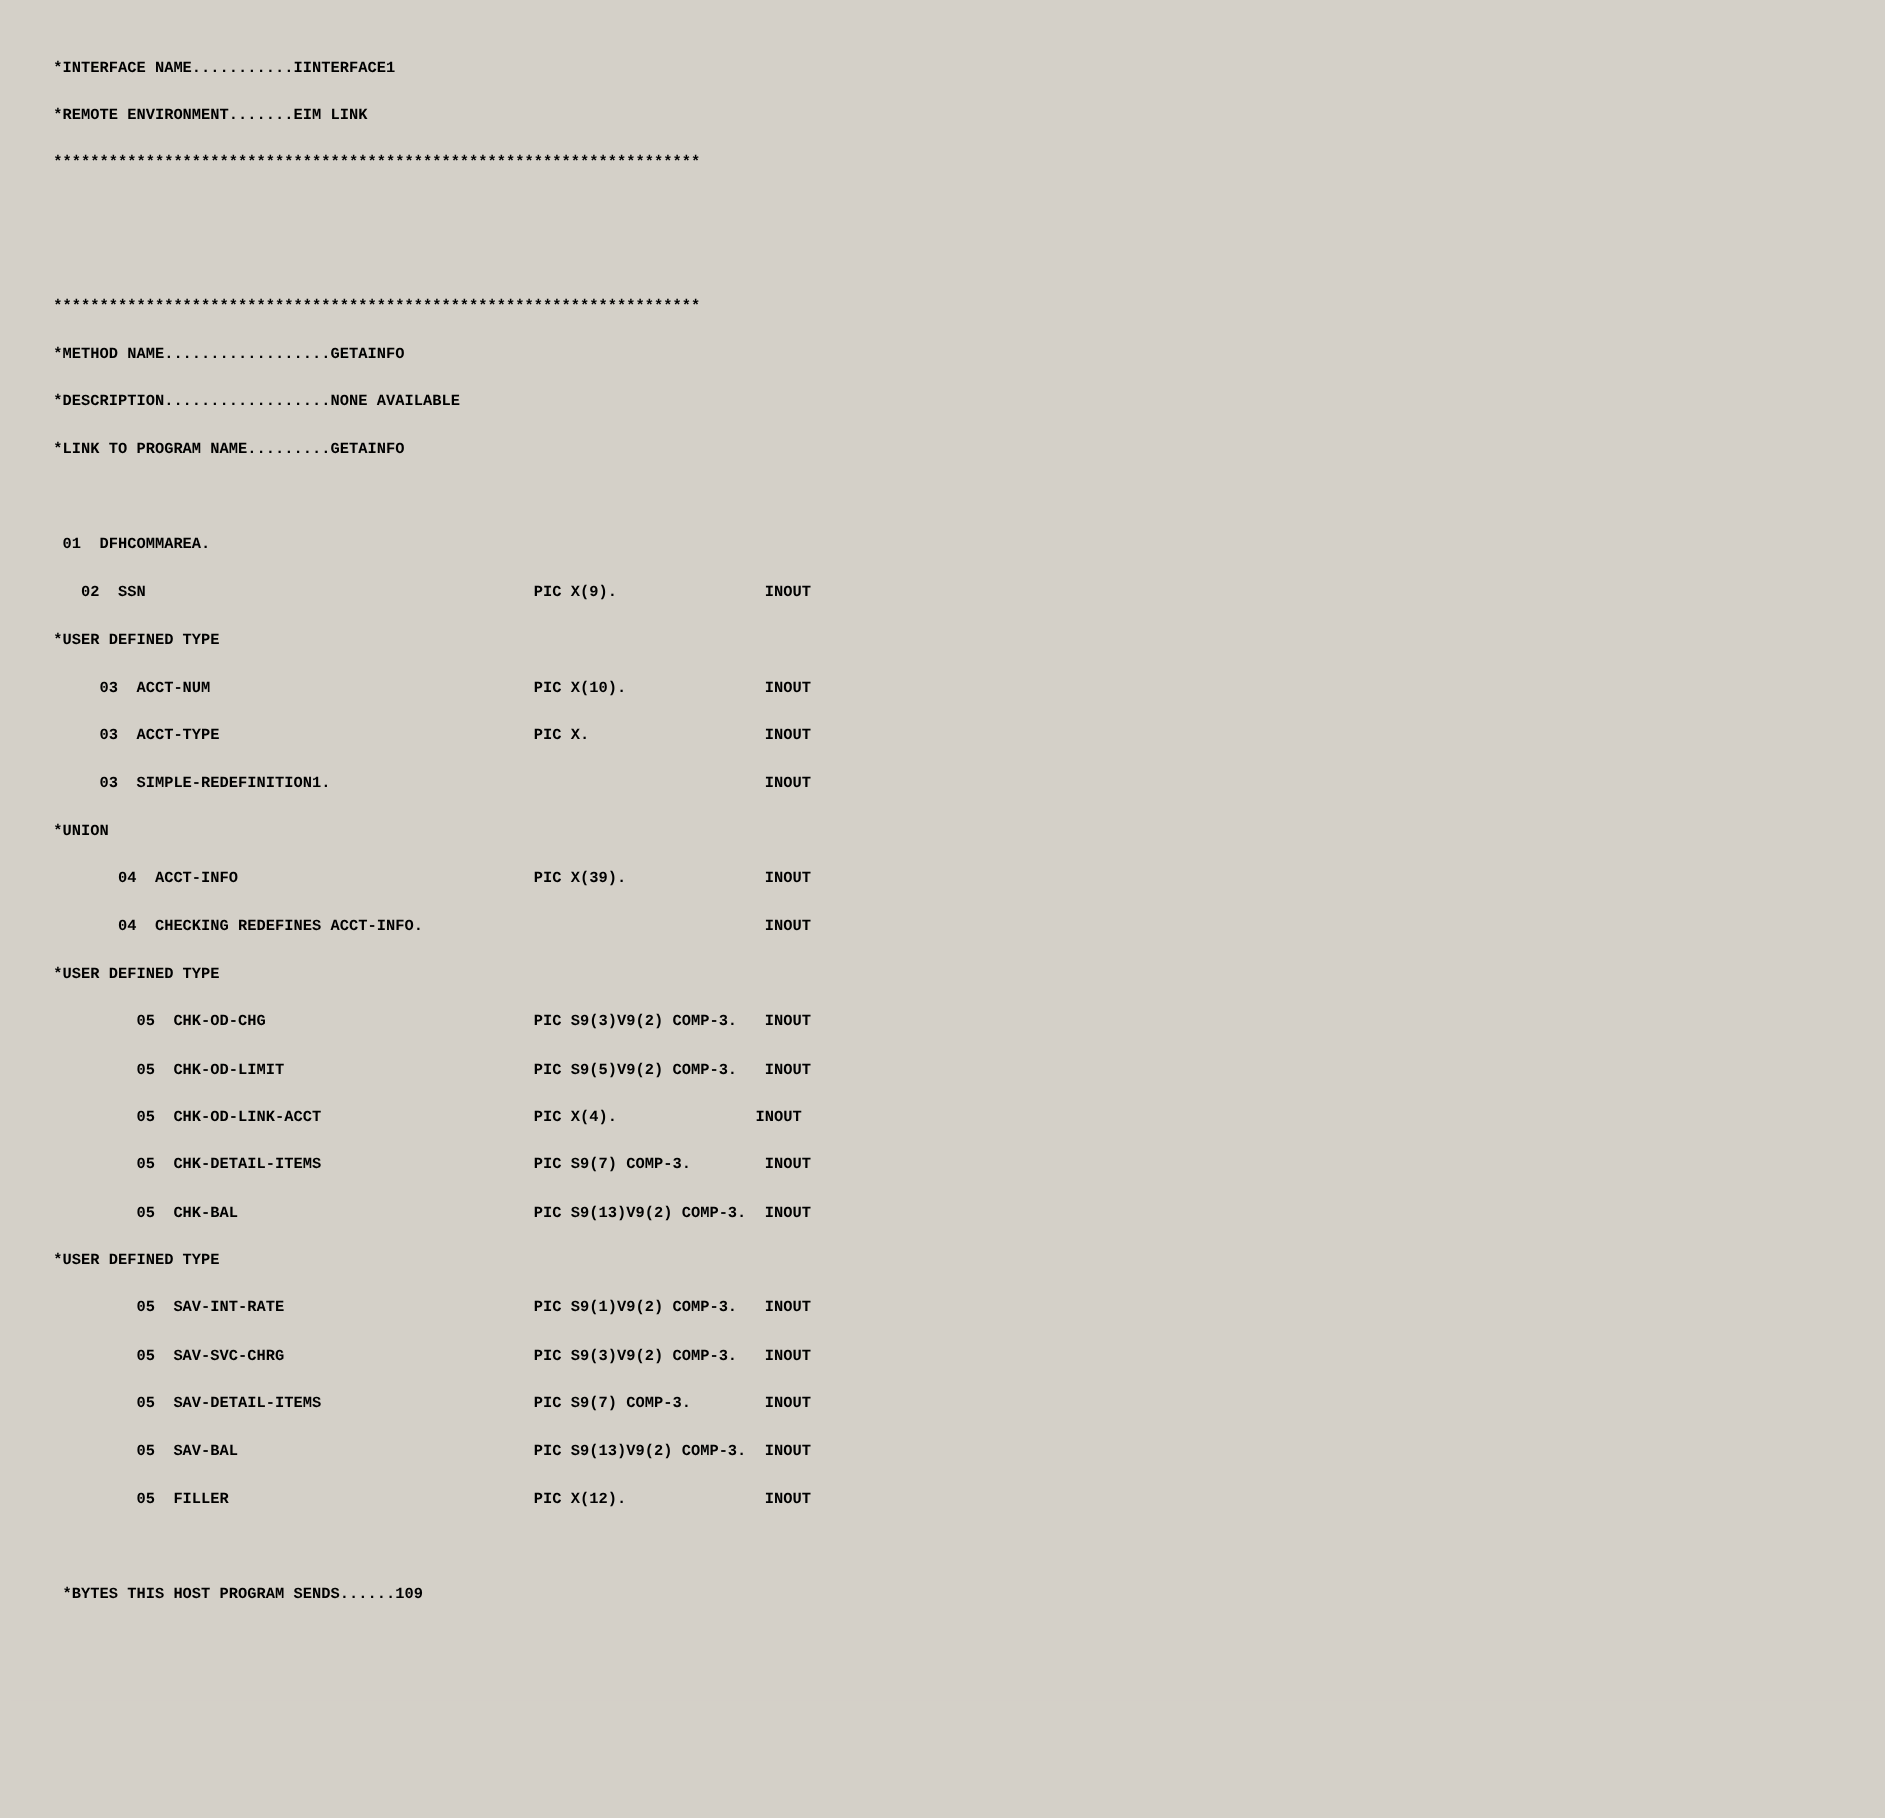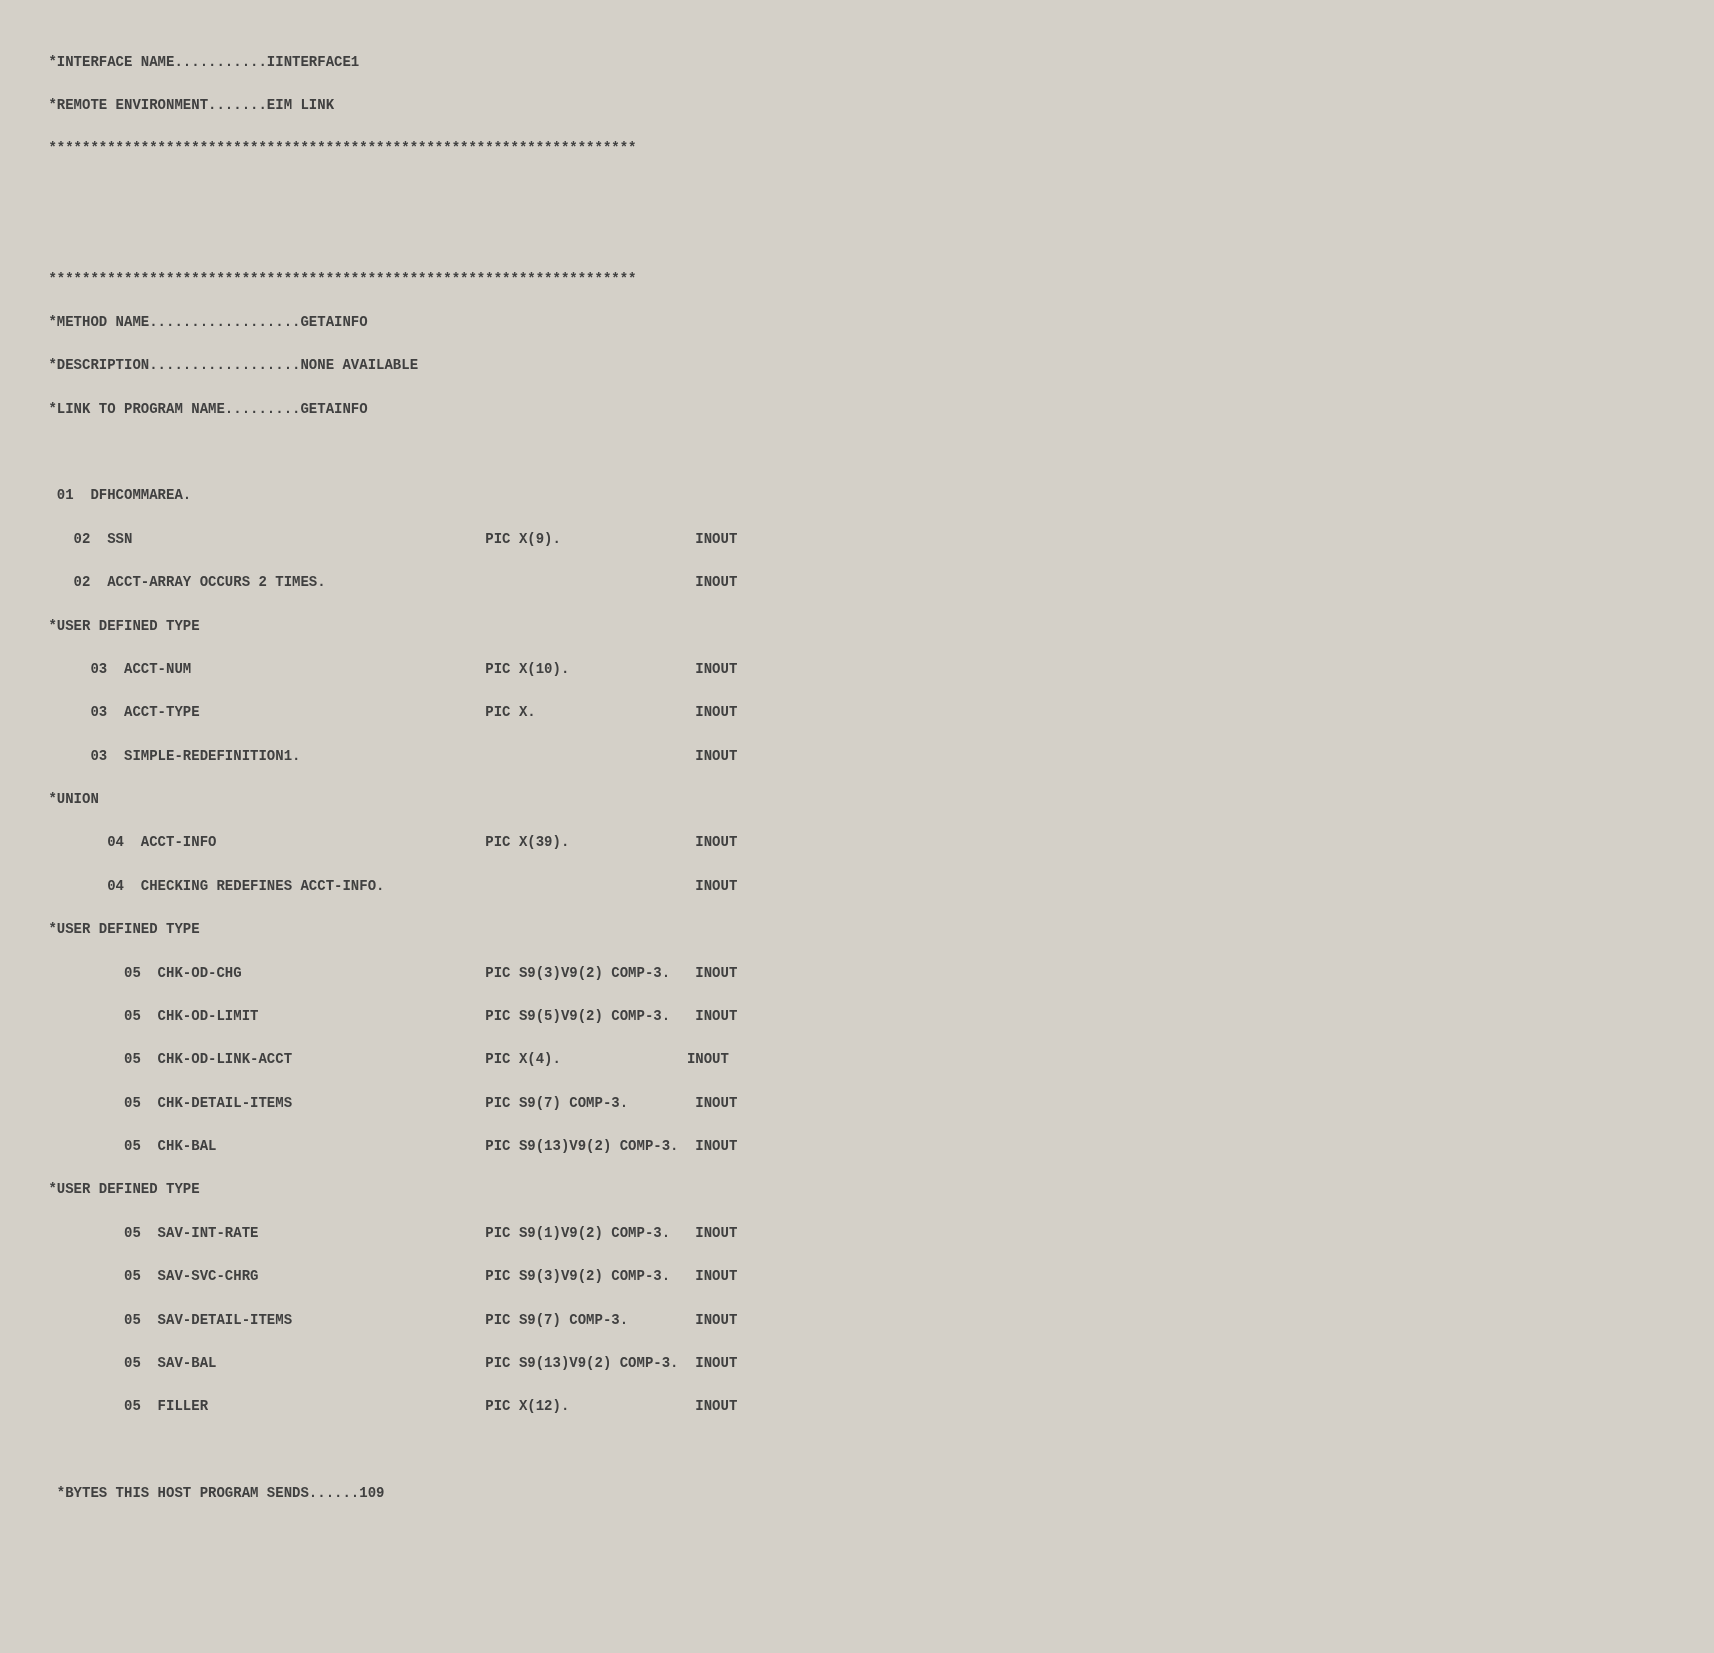--- a/index.html
+++ b/index.html
@@ -21,41 +21,40 @@
     .terminal-content {
       background-color: #d4d0c8;
       padding: 20px 30px;
       line-height: 1.55;
       white-space: pre;
     }
 
     .line {
       display: block;
       white-space: pre;
-      color: #404040;
+      color: #000000;
       font-weight: bold;
     }
   </style>
 </head>
 <body>
 
 <div class="terminal-content">
 <span class="line"> *INTERFACE NAME...........IINTERFACE1</span>
 <span class="line"> *REMOTE ENVIRONMENT.......EIM LINK</span>
 <span class="line"> **********************************************************************</span>
 <span class="line">&nbsp;</span>
 <span class="line">&nbsp;</span>
 <span class="line"> **********************************************************************</span>
 <span class="line"> *METHOD NAME..................GETAINFO</span>
 <span class="line"> *DESCRIPTION..................NONE AVAILABLE</span>
 <span class="line"> *LINK TO PROGRAM NAME.........GETAINFO</span>
 <span class="line">&nbsp;</span>
 <span class="line">  01  DFHCOMMAREA.</span>
 <span class="line">    02  SSN                                          PIC X(9).                INOUT</span>
-<span class="line">    02  ACCT-ARRAY OCCURS 2 TIMES.                                            INOUT</span>
 <span class="line"> *USER DEFINED TYPE</span>
 <span class="line">      03  ACCT-NUM                                   PIC X(10).               INOUT</span>
 <span class="line">      03  ACCT-TYPE                                  PIC X.                   INOUT</span>
 <span class="line">      03  SIMPLE-REDEFINITION1.                                               INOUT</span>
 <span class="line"> *UNION</span>
 <span class="line">        04  ACCT-INFO                                PIC X(39).               INOUT</span>
 <span class="line">        04  CHECKING REDEFINES ACCT-INFO.                                     INOUT</span>
 <span class="line"> *USER DEFINED TYPE</span>
 <span class="line">          05  CHK-OD-CHG                             PIC S9(3)V9(2) COMP-3.   INOUT</span>
 <span class="line">          05  CHK-OD-LIMIT                           PIC S9(5)V9(2) COMP-3.   INOUT</span>

